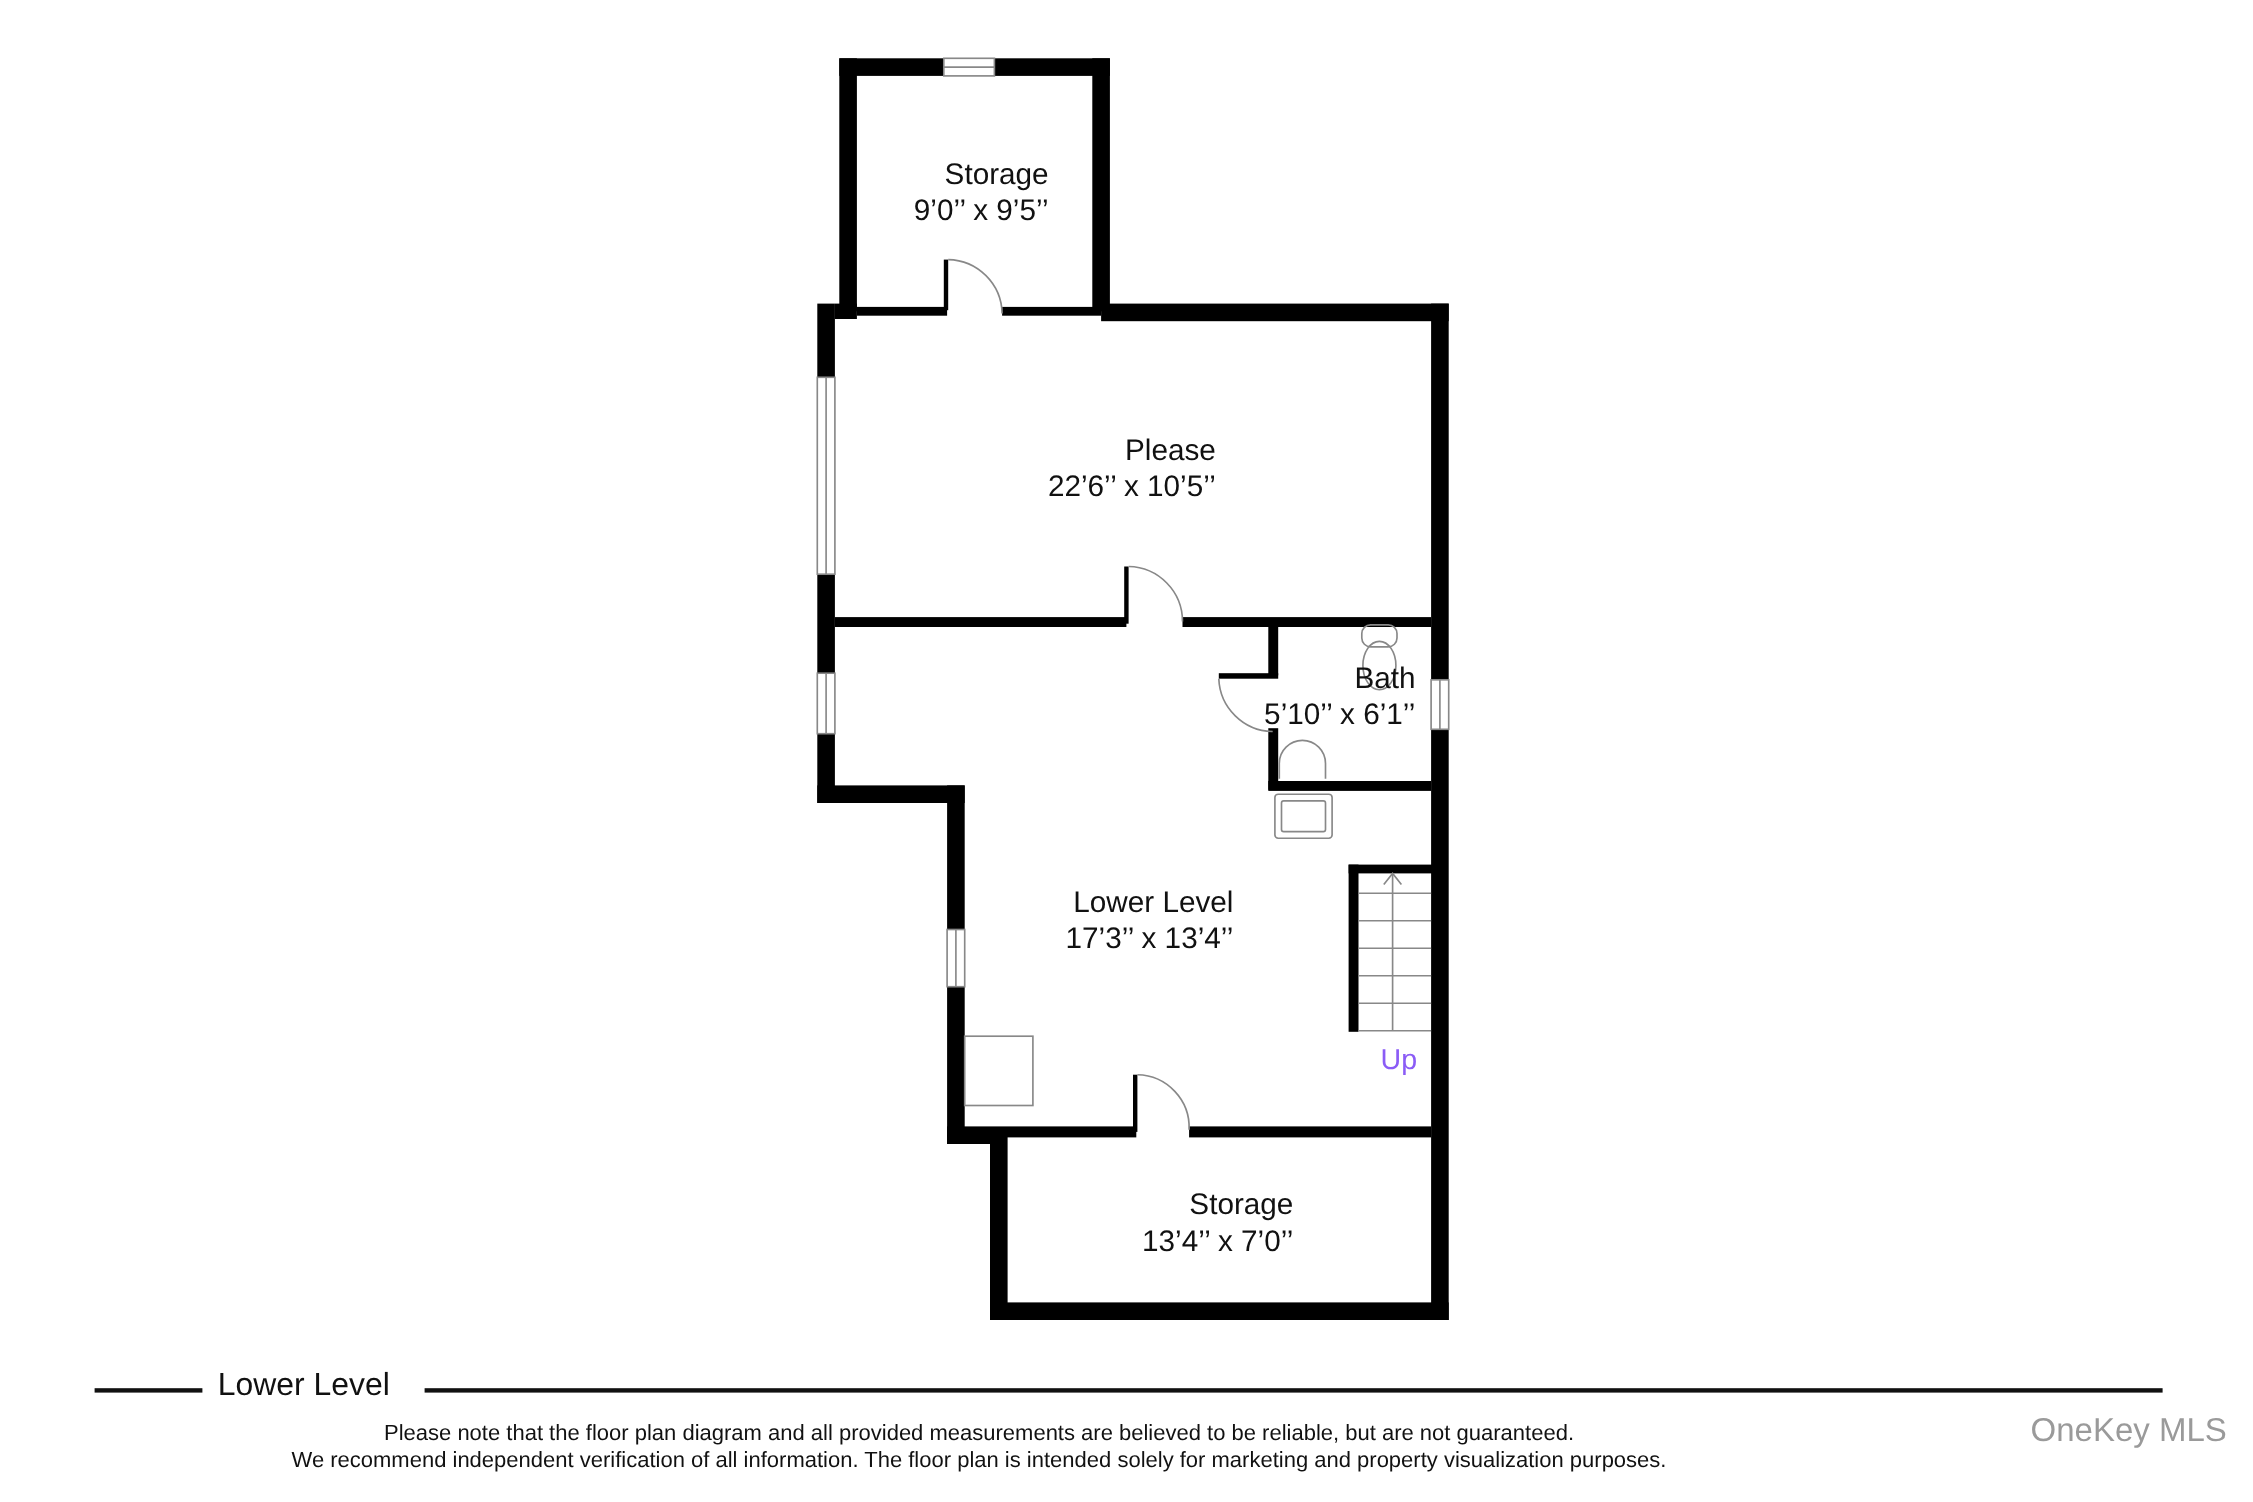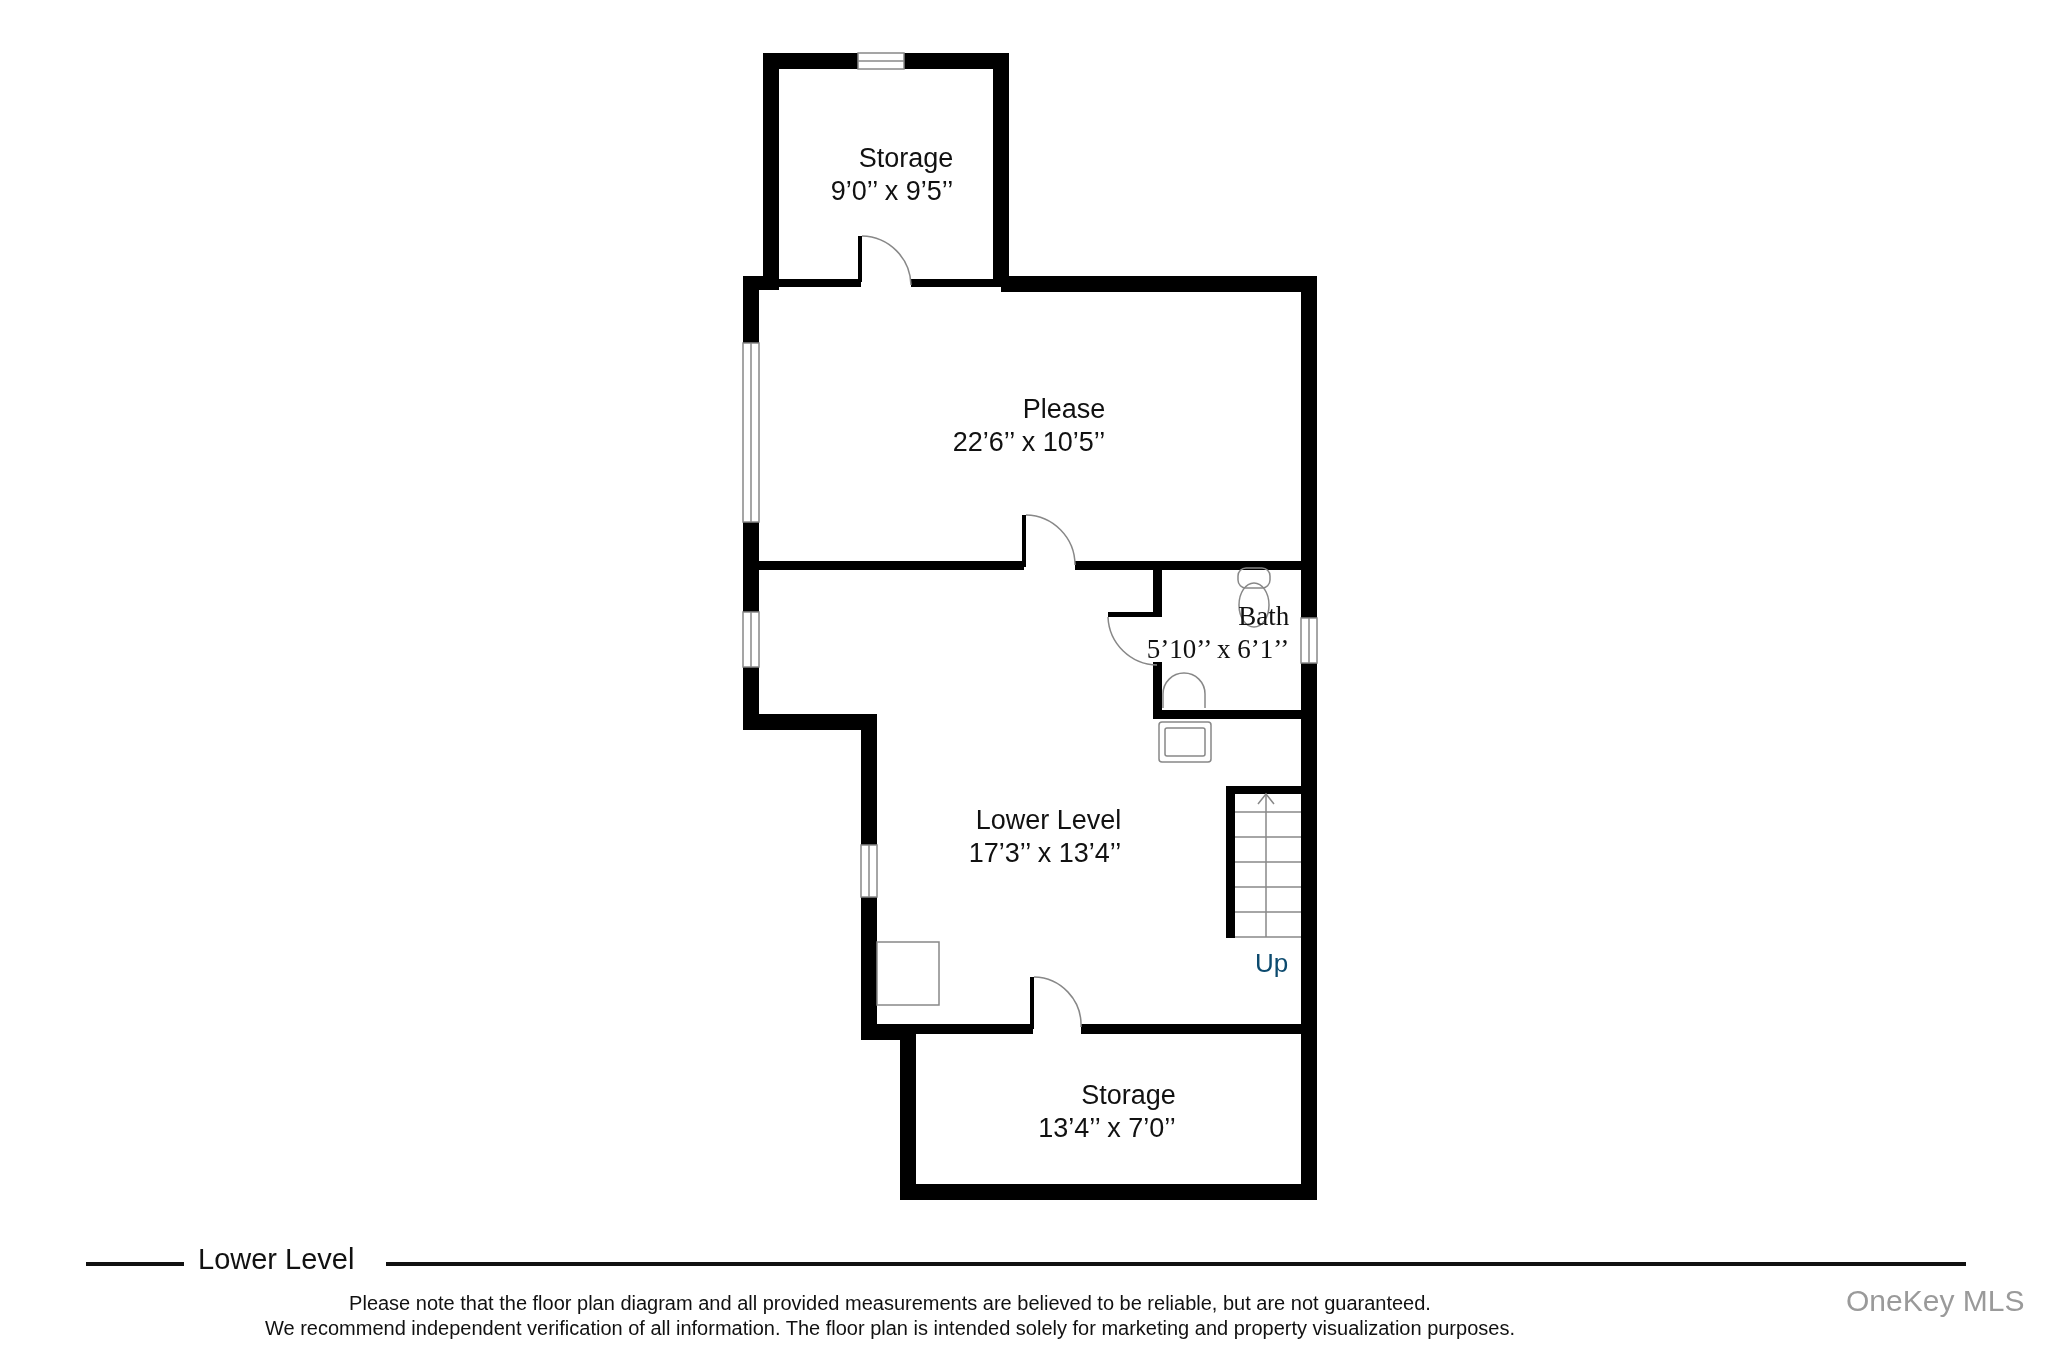--- a/index.html
+++ b/index.html
@@ -3,21 +3,21 @@
 <meta charset="utf-8">
 <style>
   html, body { margin:0; padding:0; background:#ffffff; }
   body { width:2048px; height:1365px; position:relative; overflow:hidden; font-family:"Liberation Sans", sans-serif; }
   #plan { position:absolute; left:0; top:0; }
   .room-label { position:absolute; text-align:right; color:#111; font-size:27px; line-height:33px; transform:translateX(-50%); white-space:nowrap; }
   .level-title { position:absolute; left:198px; top:1243px; font-size:29px; color:#111; }
   .rule { position:absolute; background:#111; height:4px; }
   .disclaimer { position:absolute; left:0; width:1780px; text-align:center; color:#111; font-size:20px; line-height:26px; }
   .watermark { position:absolute; left:1846px; top:1284px; font-size:30px; color:#9a9a9a; }
-  .stair-label { position:absolute; font-size:26px; color:#0c4a6e; }
+  .stair-label { position:absolute; font-size:26px; color:#8b5cf6; }
 </style>
 </head>
 <body>
 
 <svg id="plan" width="2048" height="1365" viewBox="0 0 2048 1365" xmlns="http://www.w3.org/2000/svg">
   <g fill="#000">
 
     <rect x="763" y="53" width="95" height="16"></rect>
     <rect x="904" y="53" width="105" height="16"></rect>
     <rect x="763" y="53" width="16" height="230"></rect>
@@ -103,21 +103,21 @@
 <div class="room-label" style="left:892px; top:142px;">
   <div>Storage</div>
   <div>9’0’’ x 9’5’’</div>
 </div>
 
 <div class="room-label" style="left:1029px; top:393px;">
   <div>Please</div>
   <div>22’6’’ x 10’5’’</div>
 </div>
 
-<div class="room-label" style="left:1218px; top:600px;font-family:Liberation Serif, serif;">
+<div class="room-label" style="left:1218px; top:600px;">
   <div>Bath</div>
   <div>5’10’’ x 6’1’’</div>
 </div>
 
 <div class="room-label" style="left:1045px; top:804px;">
   <div>Lower Level</div>
   <div>17’3’’ x 13’4’’</div>
 </div>
 
 <div class="room-label" style="left:1107px; top:1079px;">

